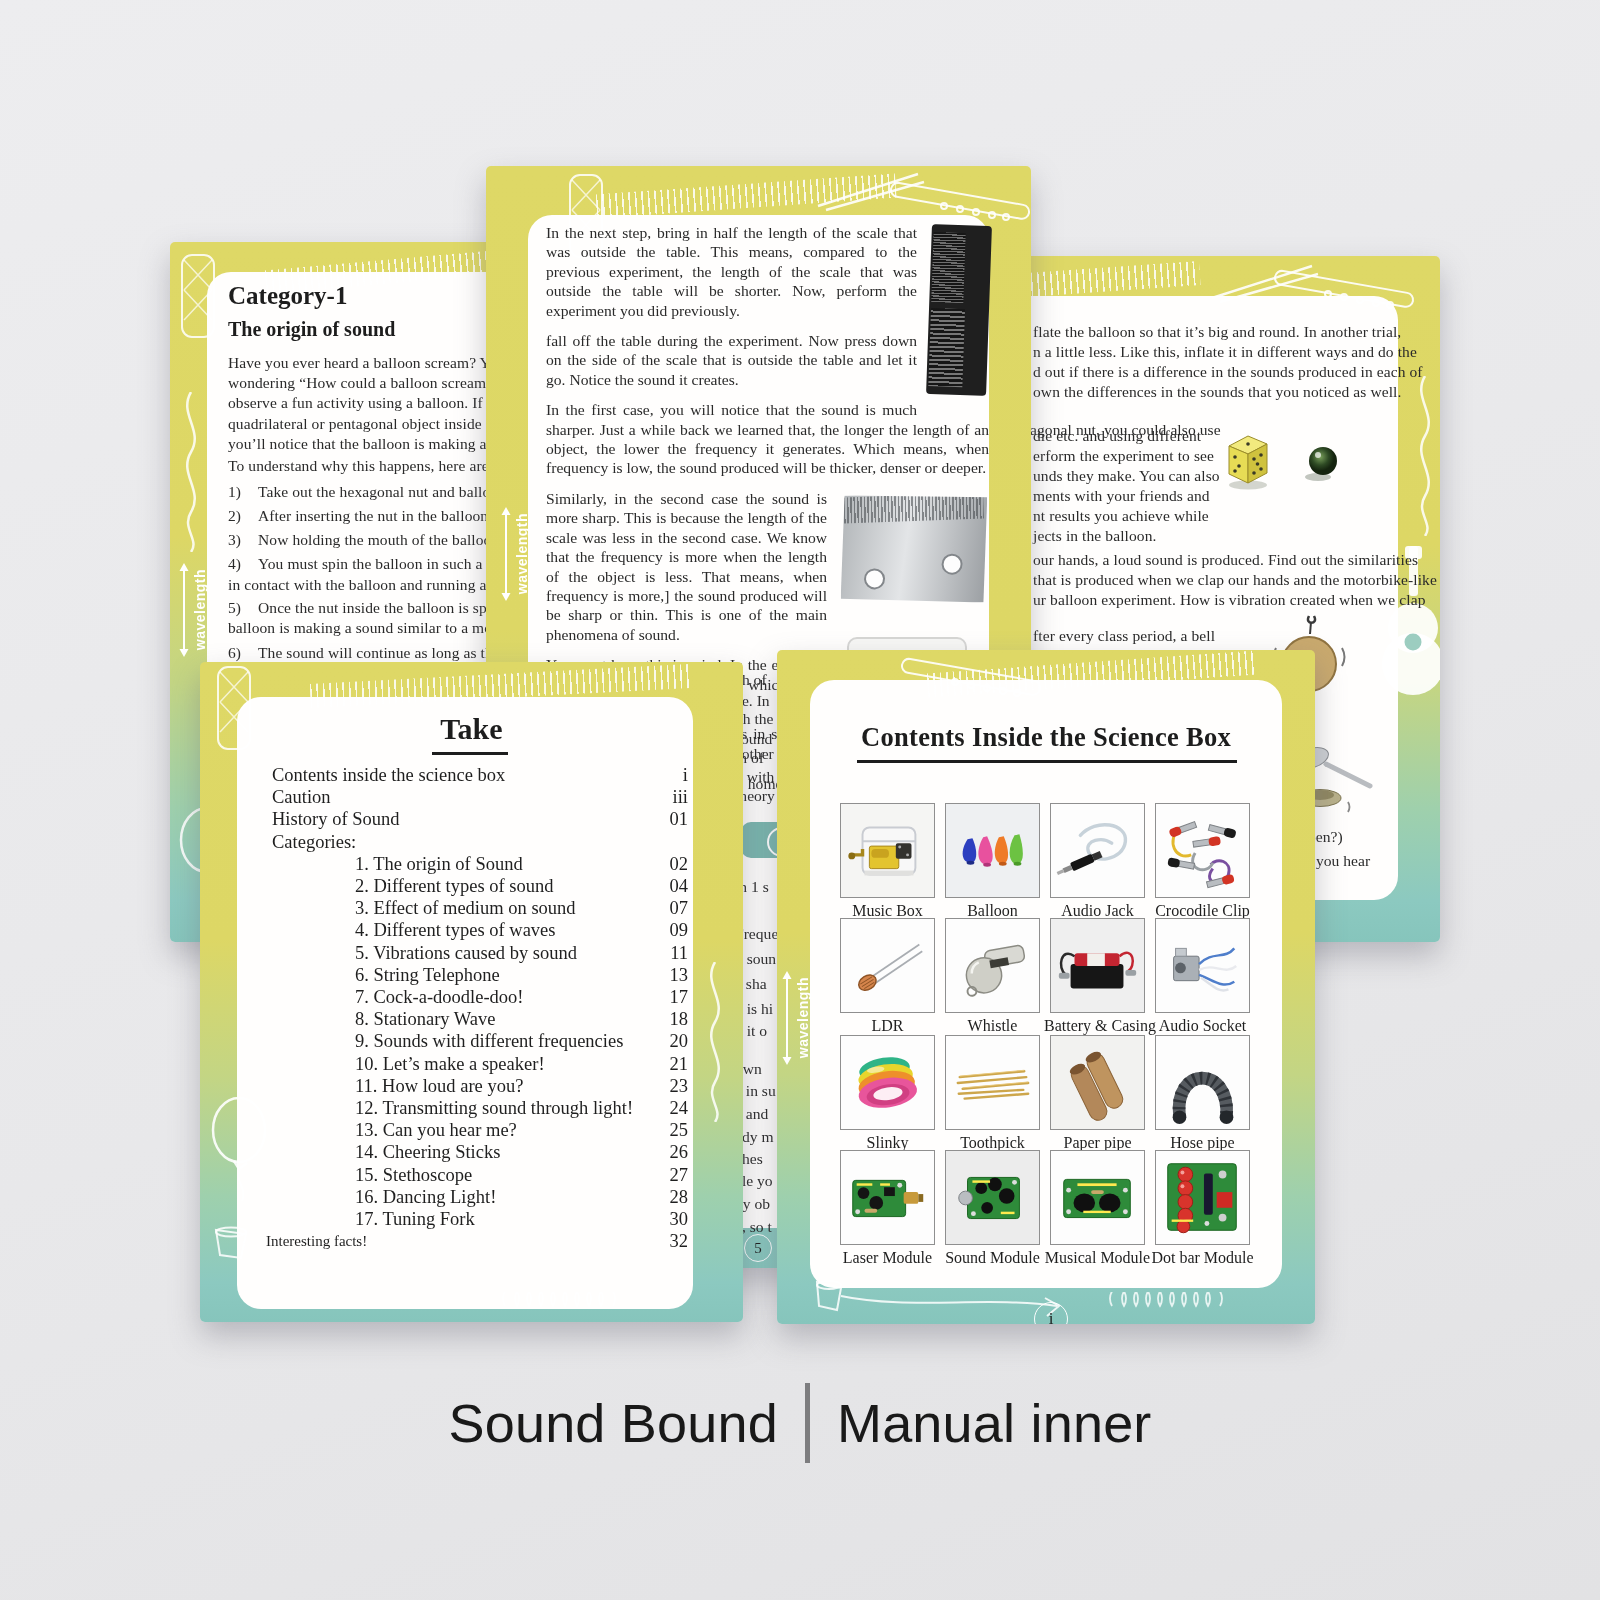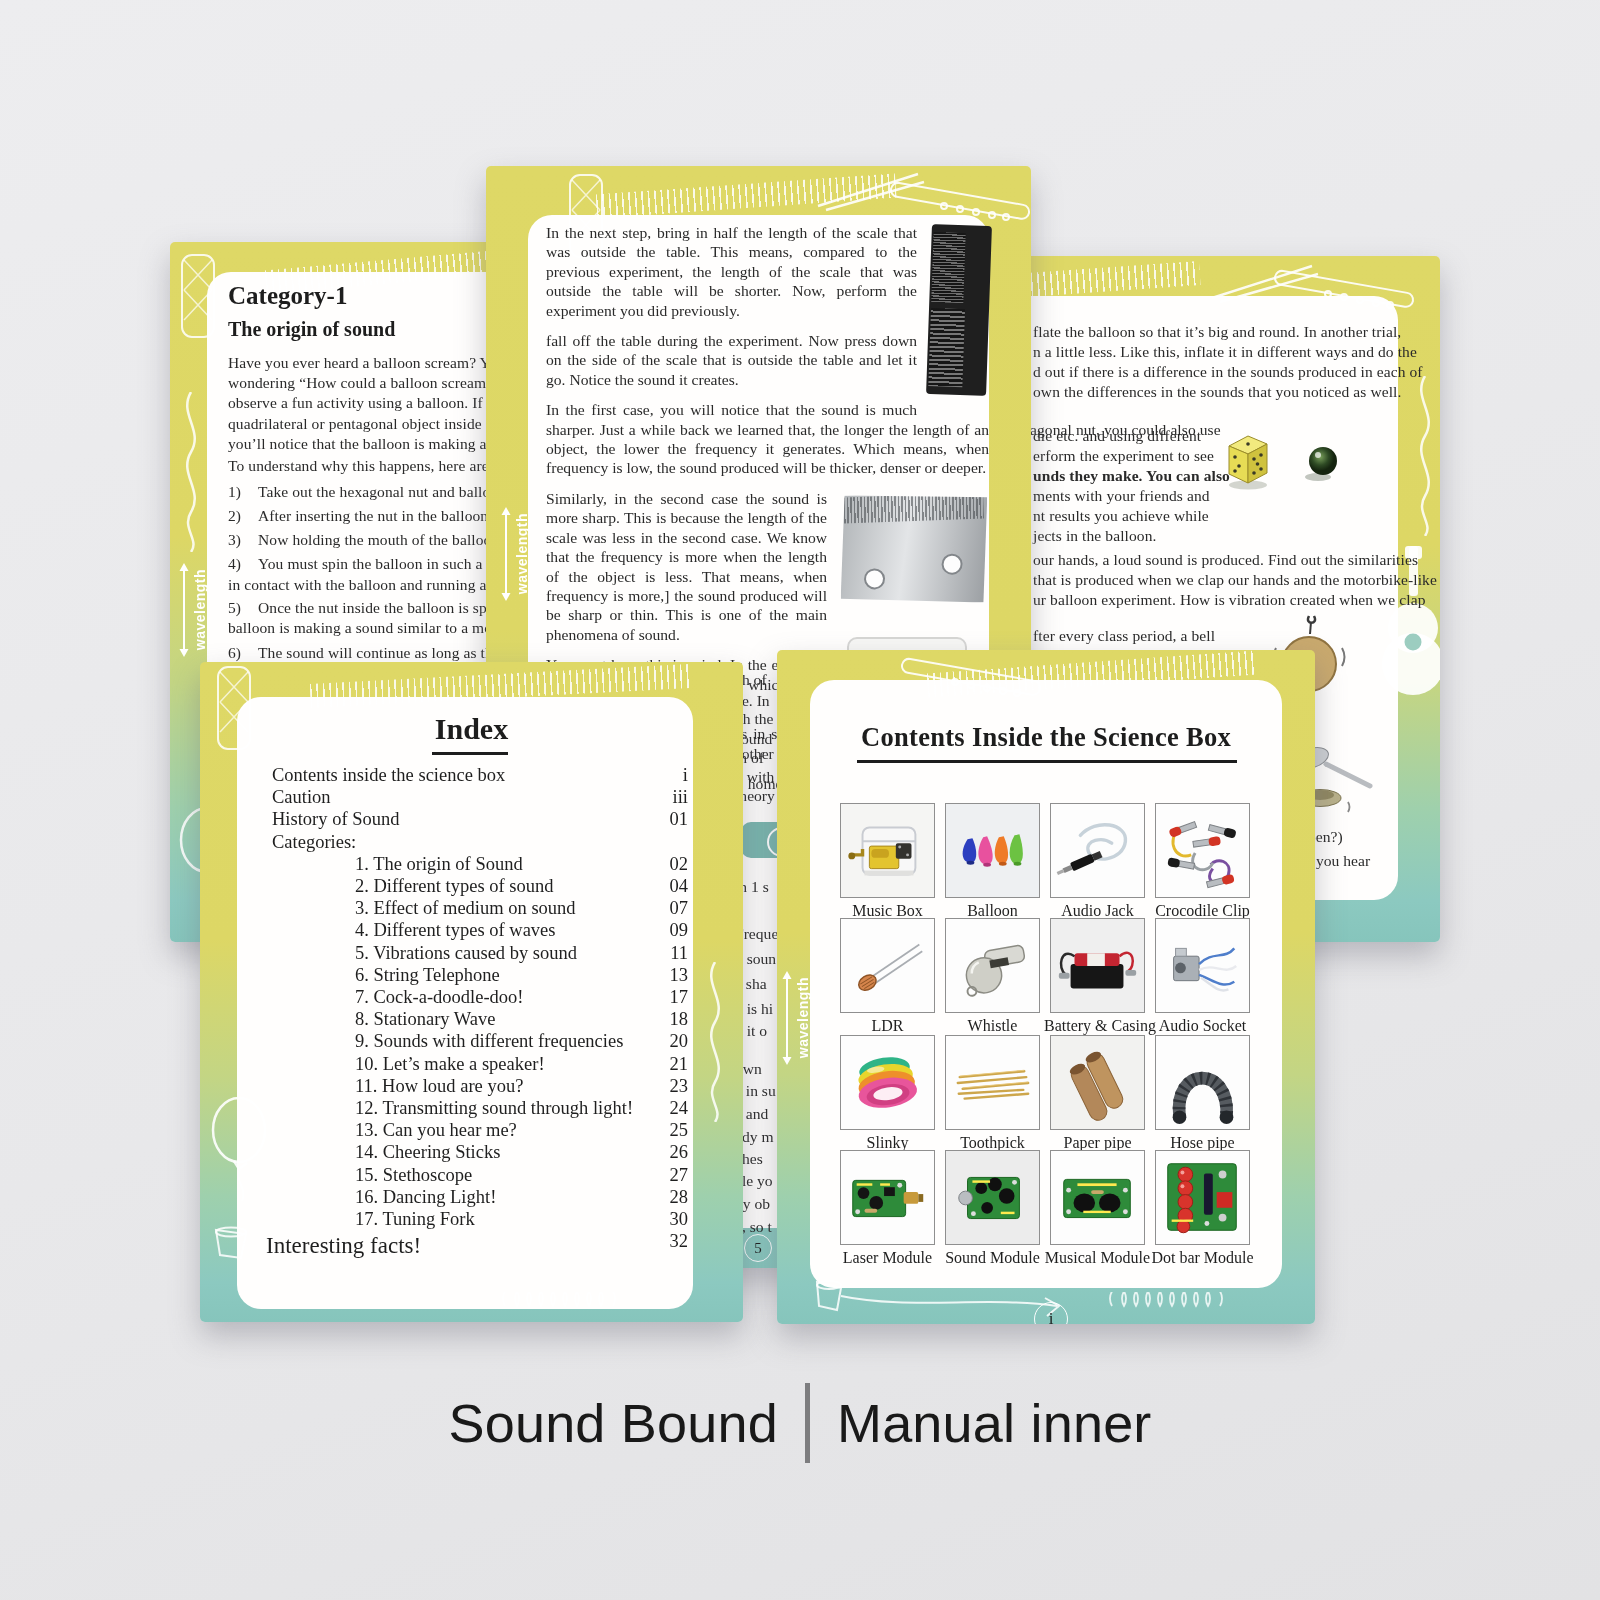--- a/index.html
+++ b/index.html
@@ -197,21 +197,21 @@
         </svg></div>
     <div class="fragment" style="left:388px;top:572px;">pen?)</div>
     <div class="fragment" style="left:396px;top:596px;">you hear</div>
   <div class="line" style="left: 113px; top: 66px;">flate the balloon so that it’s big and round. In another trial,</div>
       <div class="line" style="left: 113px; top: 86px;">n a little less. Like this, inflate it in different ways and do the</div>
       <div class="line" style="left: 113px; top: 106px;">d out if  there is a difference in the sounds produced in each of</div>
       <div class="line" style="left: 113px; top: 126px;">own the differences in the sounds that you noticed as well.</div>
       <div class="line" style="left: 110px; top: 150px; margin-top: 14px;">agonal nut, you could also use</div>
       <div class="line" style="left: 113px; top: 170px;">die etc. and using different</div>
       <div class="line" style="left: 113px; top: 190px;">erform the experiment to see</div>
-      <div class="line" style="left: 113px; top: 210px; font-weight: bold;">unds they make. You can also</div>
+      <div class="line" style="left: 113px; top: 210px;">unds they make. You can also</div>
       <div class="line" style="left: 113px; top: 230px;">ments with your friends and</div>
       <div class="line" style="left: 113px; top: 250px;">nt results you achieve while</div>
       <div class="line" style="left: 113px; top: 270px;">jects in the balloon.</div>
       <div class="line" style="left: 113px; top: 294px;">our hands, a loud sound is produced. Find out the similarities</div>
       <div class="line" style="left: 113px; top: 314px;">that is produced when we clap our hands and the motorbike-like</div>
       <div class="line" style="left: 113px; top: 334px;">ur balloon experiment. How is vibration created when we clap</div>
       <div class="line" style="left: 113px; top: 370px;">fter every class period, a bell</div>
     </div>
 
   <div class="page" id="page-freq">
@@ -308,21 +308,21 @@
     <div class="doodle" style="left:8px;top:560px;"><svg width="46" height="42" viewBox="0 0 46 42">
           <path d="M8,8 L38,12 L33,36 L12,33 Z" fill="none" stroke="rgba(255,255,255,.85)" stroke-width="2"></path>
           <ellipse cx="23" cy="10" rx="15" ry="4.5" fill="none" stroke="rgba(255,255,255,.85)" stroke-width="2"></ellipse>
         </svg></div>
     <div class="doodle" style="left:300px;top:630px;"><svg width="150" height="28" viewBox="0 0 150 28">
           <path d="M5,14 a8,11 0 1,1 12,0 a8,11 0 1,1 12,0 a8,11 0 1,1 12,0 a8,11 0 1,1 12,0 a8,11 0 1,1 12,0 a8,11 0 1,1 12,0 a8,11 0 1,1 12,0 a8,11 0 1,1 12,0 a8,11 0 1,1 12,0" fill="none" stroke="rgba(255,255,255,.8)" stroke-width="1.8"></path>
         </svg></div>
     <div class="doodle" style="left:500px;top:300px;"><svg width="30" height="160" viewBox="0 0 30 160">
           <path d="M15,0 C2,22 28,38 15,60 C2,82 28,98 15,120 C5,136 24,148 15,160" fill="none" stroke="rgba(255,255,255,.85)" stroke-width="2.5"></path>
         </svg></div>
-    <h2 class="ptitle" id="index-title">Index</h2>
+    <h2 class="ptitle" id="index-title">Take</h2>
     <div class="title-underline" id="index-underline"></div>
     <div id="index-rows">
         <div class="idx-label" style="left: 72px; top: 103px;">Contents inside the science box</div>
         <div class="idx-num" style="top: 103px;">i</div>
         <div class="idx-label" style="left: 72px; top: 125px;">Caution</div>
         <div class="idx-num" style="top: 125px;">iii</div>
         <div class="idx-label" style="left: 72px; top: 147px;">History of  Sound</div>
         <div class="idx-num" style="top: 147px;">01</div>
         <div class="idx-label" style="left: 72px; top: 170px;">Categories:</div>
         <div class="idx-label" style="left: 155px; top: 192px;">1. The origin of  Sound</div>
@@ -352,21 +352,21 @@
         <div class="idx-label" style="left: 155px; top: 458px;">13. Can you hear me?</div>
         <div class="idx-num" style="top: 458px;">25</div>
         <div class="idx-label" style="left: 155px; top: 480px;">14. Cheering Sticks</div>
         <div class="idx-num" style="top: 480px;">26</div>
         <div class="idx-label" style="left: 155px; top: 503px;">15.  Stethoscope</div>
         <div class="idx-num" style="top: 503px;">27</div>
         <div class="idx-label" style="left: 155px; top: 525px;">16. Dancing Light!</div>
         <div class="idx-num" style="top: 525px;">28</div>
         <div class="idx-label" style="left: 155px; top: 547px;">17. Tuning Fork</div>
         <div class="idx-num" style="top: 547px;">30</div>
-        <div class="idx-label" style="left: 66px; top: 571px; font-size: 23px;">Interesting facts!</div>
+        <div class="idx-label" style="left: 66px; top: 571px; font-size: 15px;">Interesting facts!</div>
         <div class="idx-num" style="top: 569px;">32</div>
       </div>
   </div>
 
   <div class="page" id="page-contents">
     <div class="sheet" id="contents-sheet"></div>
     <div class="hatch" style="left:150px;top:12px;width:330px;transform:rotate(-4deg);"></div>
     <div class="doodle" style="left:120px;top:2px;"><svg width="150" height="60" viewBox="0 0 150 60">
           <g fill="none" stroke="rgba(255,255,255,.9)" stroke-width="2">
             <rect x="4" y="18" width="140" height="14" rx="7" transform="rotate(10 75 25)"></rect>

